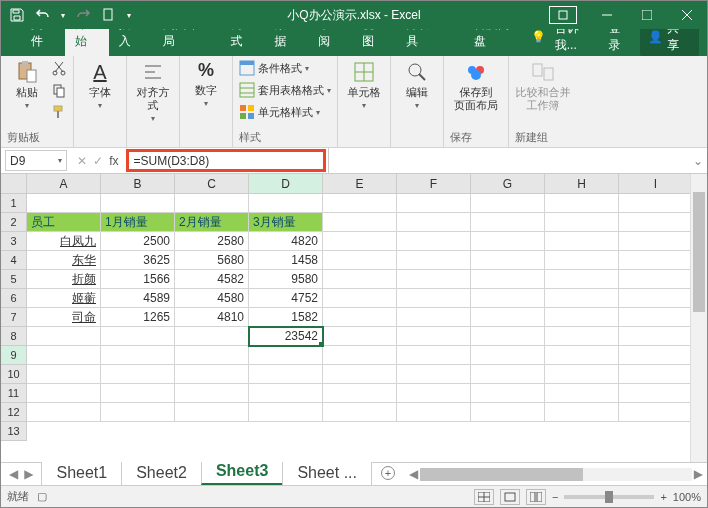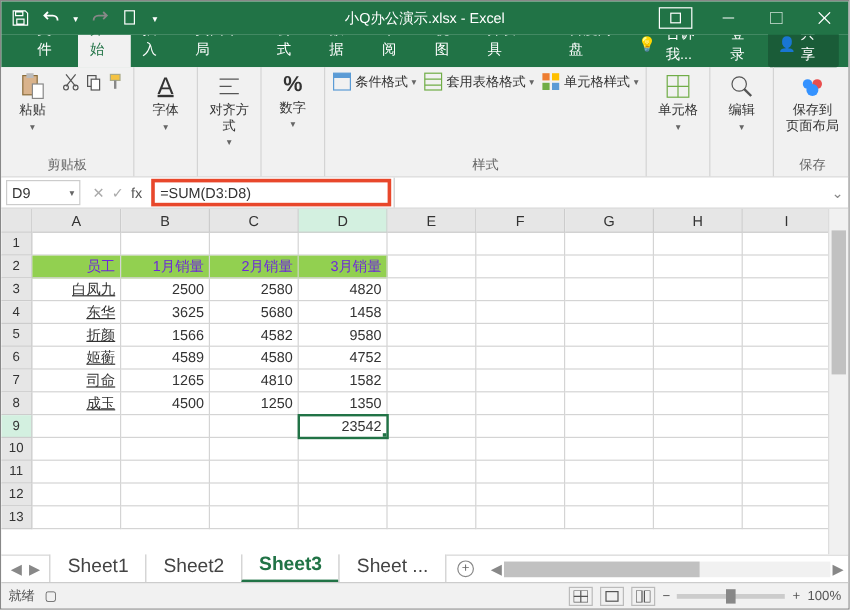--- a/index.html
+++ b/index.html
@@ -18,24 +18,24 @@
 .tabs { background: #217346; height: 27px; display: flex; align-items: flex-end; color: #fff; padding-left: 20px; }
 .tab { padding: 5px 10px 6px; font-size: 12px; cursor: pointer; }
 .tab.file { }
 .tab.active { background: #f1f1f1; color: #217346; }
 .tabs-right { margin-left: auto; display: flex; align-items: center; gap: 8px; padding-right: 8px; font-size: 12px; }
 .share-btn { background: #1a5c38; padding: 2px 8px; border-radius: 2px; display:flex; gap:4px; align-items:center; cursor:pointer;}
 
 
 .ribbon { background: #f1f1f1; height: 92px; border-bottom: 1px solid #d4d4d4; display: flex; }
 .group { border-right: 1px solid #d4d4d4; display: flex; flex-direction: column; justify-content: space-between; padding: 4px 6px 2px; }
-.group-label { text-align: center; font-size: 11px; color: #666; padding-top: 2px; }
+.group-label { font-size: 11px; color: #666; padding-top: 2px; }
 .group-body { display: flex; align-items: flex-start; gap: 4px; flex: 1; }
 .big-btn { display: flex; flex-direction: column; align-items: center; justify-content: center; width: 40px; cursor: pointer; gap: 2px; font-size: 11px; text-align:center; line-height:1.2;}
-.small-col { display: flex; flex-direction: row; gap: 3px; }
+.small-col { display: flex; flex-direction: column; gap: 3px; }
 .small-row { display: flex; align-items: center; gap: 3px; font-size: 11px; cursor: pointer; white-space: nowrap;}
 .dd { font-size: 8px; color: #666; }
 .icon-svg { width: 16px; height: 16px; }
 .icon-big { width: 24px; height: 24px; }
 
 
 .fbar-row { height: 26px; display: flex; align-items: stretch; border-bottom: 1px solid #ccc; background:#fff;}
 .namebox { width: 62px; border: 1px solid #ccc; margin: 2px 4px; display: flex; align-items: center; padding: 0 4px; font-size: 12px; justify-content: space-between; }
 .fx-ctrls { display: flex; align-items: center; gap: 6px; color: #aaa; padding: 0 6px; }
 .fbar-wrap { flex: 0 0 200px; border: 3px solid #e8472b; margin: 1px 2px; display: flex; align-items: center; padding: 0 4px; font-size: 12px; }
@@ -46,21 +46,21 @@
 .grid { position: relative; height: 288px; overflow: hidden; background:#fff;}
 .corner { position: absolute; left: 0; top: 0; width: 26px; height: 20px; background: #e6e6e6; border-right: 1px solid #ccc; border-bottom: 1px solid #ccc; }
 .colheads { position: absolute; left: 26px; top: 0; height: 20px; display: flex; }
 .colhead { width: 74px; background: #e6e6e6; border-right: 1px solid #ccc; border-bottom: 1px solid #ccc; text-align: center; font-size: 12px; line-height: 20px; color:#333;}
 .rowheads { position: absolute; left: 0; top: 20px; width: 26px; }
 .rowhead { height: 19px; background: #e6e6e6; border-right: 1px solid #ccc; border-bottom: 1px solid #ccc; text-align: center; font-size: 11px; line-height: 19px; }
 .rowhead.active, .colhead.active { background: #d3f0e0; }
 .cells { position: absolute; left: 26px; top: 20px; }
 .row { display: flex; height: 19px; }
 .cell { width: 74px; height: 19px; border-right: 1px solid #d4d4d4; border-bottom: 1px solid #d4d4d4; font-size: 12px; line-height: 19px; padding: 0 4px; overflow: hidden; text-align: right; }
-.cell.hdr { background: #92d050; color: #6d28d9; text-align: right; }
+.cell.hdr { background: #92d050; color: #0c4a6e; text-align: left; }
 .cell.txt { text-align: right; text-decoration: underline; }
 .cell.selected { outline: 2px solid #217346; outline-offset: -1px; position: relative; }
 .cell.selected::after { content:""; position:absolute; right:-3px; bottom:-3px; width:6px; height:6px; background:#217346; }
 .vscroll { position:absolute; right:0; top:0; bottom:0; width:17px; background:#f1f1f1; border-left:1px solid #ddd;}
 .vscroll .thumb { position:absolute; left:2px; right:2px; top:18px; height:120px; background:#c1c1c1; }
 
 
 .sheetbar { height: 23px; background: #fff; border-top: 1px solid #ccc; display: flex; align-items: stretch; }
 .sheet-nav { display: flex; align-items: center; gap: 6px; padding: 0 8px; color: #888; }
 .sheet-tabs { display: flex; align-items: flex-end; }
@@ -433,31 +433,20 @@
         <div class="cell">1265</div>
         <div class="cell">4810</div>
         <div class="cell">1582</div>
         <div class="cell"></div>
         <div class="cell"></div>
         <div class="cell"></div>
         <div class="cell"></div>
         <div class="cell"></div>
       </div>
       <div class="row">
-        <div class="cell txt">成玉</div>
-        <div class="cell">4500</div>
-        <div class="cell">1250</div>
-        <div class="cell">1350</div>
-        <div class="cell"></div>
-        <div class="cell"></div>
-        <div class="cell"></div>
-        <div class="cell"></div>
-        <div class="cell"></div>
-      </div>
-      <div class="row">
         <div class="cell"></div>
         <div class="cell"></div>
         <div class="cell"></div>
         <div class="cell selected">23542</div>
         <div class="cell"></div>
         <div class="cell"></div>
         <div class="cell"></div>
         <div class="cell"></div>
         <div class="cell"></div>
       </div>

